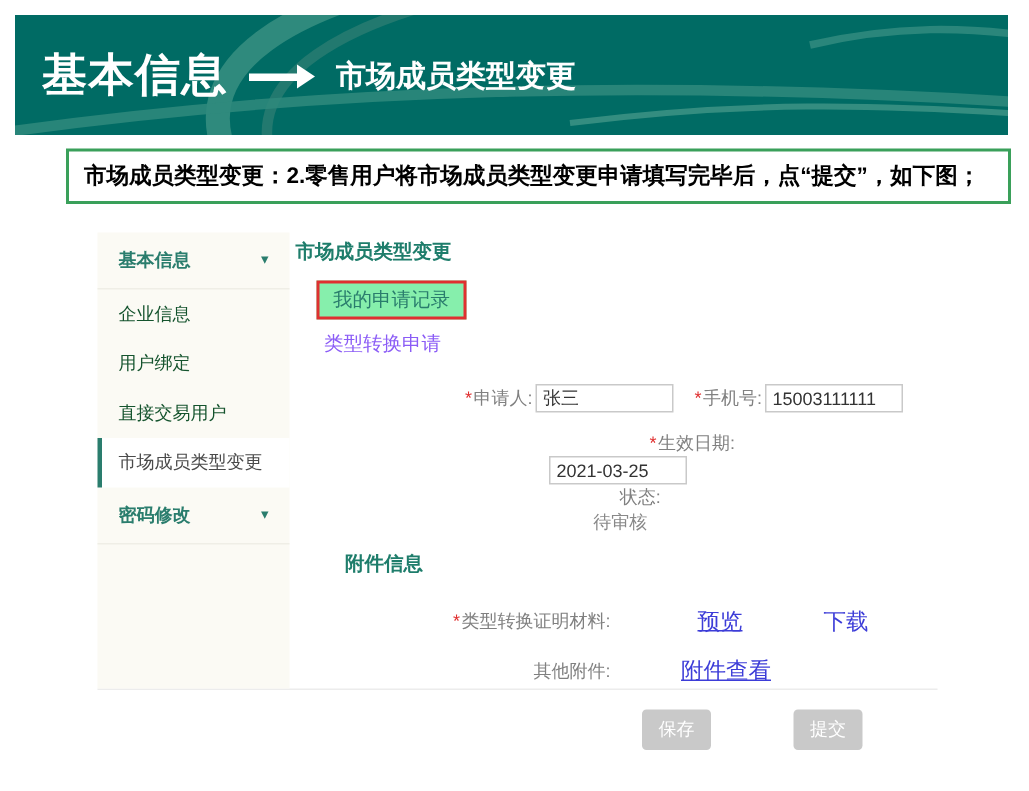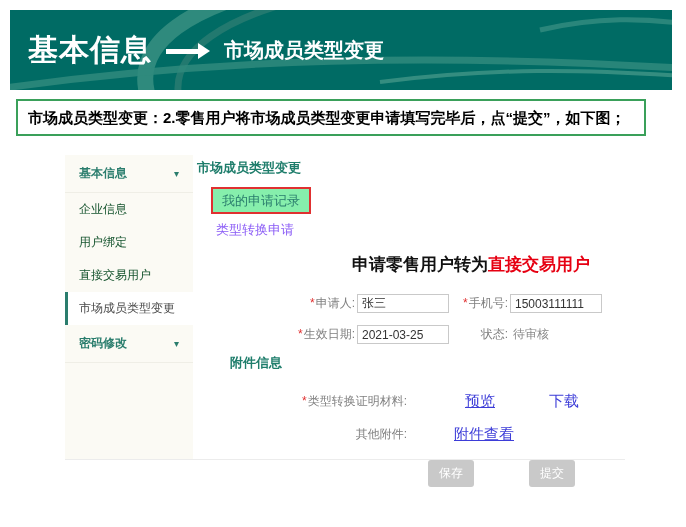--- a/index.html
+++ b/index.html
@@ -25,21 +25,21 @@
   .arrow-line { width:32px; height:5px; background:#fff; }
   .arrow-head {
     width:0; height:0;
     border-left:12px solid #fff;
     border-top:8px solid transparent;
     border-bottom:8px solid transparent;
   }
 
   
   .note {
-    position:absolute; left:16px; top:99px; width:630px;
+    position:absolute; left:44px; top:99px; width:630px;
     border:2px solid #3aa05a; background:#fff;
     padding:5px 10px;
     font-size:15px; font-weight:bold; color:#000; line-height:1.55;
   }
 
   
   .shot {
     position:absolute; left:65px; top:155px; width:560px; height:305px;
     border-bottom:1px solid #ececec; background:#fff;
   }
@@ -67,21 +67,21 @@
     display:inline-block; margin-top:10px; margin-left:14px;
     border:2px solid #e03030; padding:2px 9px; background:#86efac;
   }
   .menu-link { color:#2a7d6d; font-size:13px; text-decoration:none; cursor:pointer; }
   .menu-link2 { display:block; margin-top:7px; margin-left:19px; color:#8b5cf6; font-size:13px; text-decoration:none; cursor:pointer; }
 
   .form-title { margin-top:14px; margin-left:155px; font-size:17px; font-weight:bold; color:#111; white-space:nowrap; }
   .form-title .red { color:#e60012; }
 
   .f-row { display:flex; align-items:center; margin-top:18px; }
-  .f-row2 { margin-top:12px; }
+  .f-row2 { margin-top:12px;flex-direction:column; }
   .f-label { width:158px; text-align:right; color:#808080; font-size:12px; white-space:nowrap; }
   .f-label.short { width:59px;text-align:right; }
   .req { color:#e03030; font-style:normal; margin-right:1px; }
   .f-input {
     width:92px; height:19px; margin-left:2px;
     border:1px solid #c9c9c9; font-size:12px; padding:1px 4px; color:#333;
     font-family:"Liberation Sans","DejaVu Sans",sans-serif;
   }
   .f-static { margin-left:5px; color:#888; font-size:12px; }
 
@@ -145,23 +145,20 @@
     </div>
 
     <div class="main">
       <div class="main-title">市场成员类型变更</div>
 
       <div class="hl-box">
         <a class="menu-link">我的申请记录</a>
       </div>
       <a class="menu-link2">类型转换申请</a>
 
-      <div class="form-title">
-        <span>申请零售用户转为</span><span class="red">直接交易用户</span>
-      </div>
 
       <div class="f-row">
         <span class="f-label"><i class="req">*</i><span>申请人:</span></span>
         <input class="f-input" value="张三" style="">
         <span class="f-label short"><i class="req">*</i><span>手机号:</span></span>
         <input class="f-input" value="15003111111" style="">
       </div>
 
       <div class="f-row f-row2">
         <span class="f-label"><i class="req">*</i><span>生效日期:</span></span>

